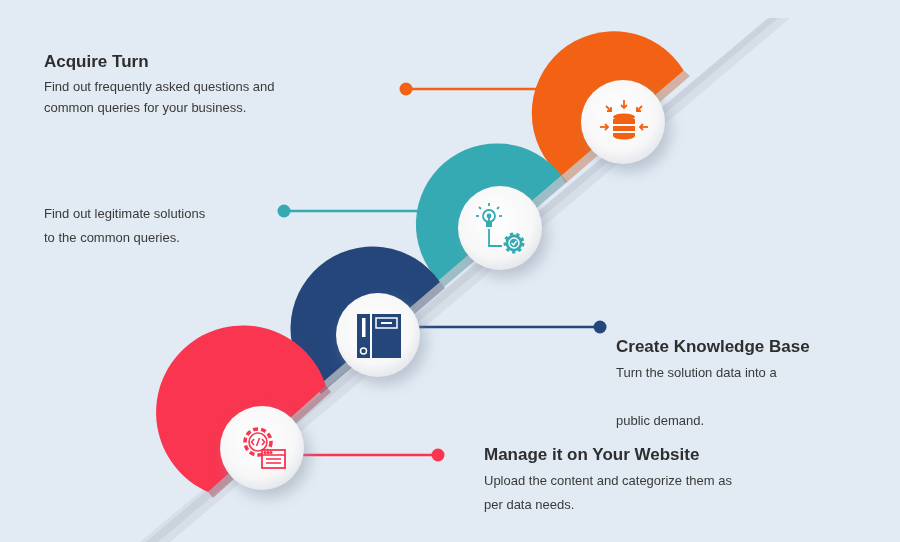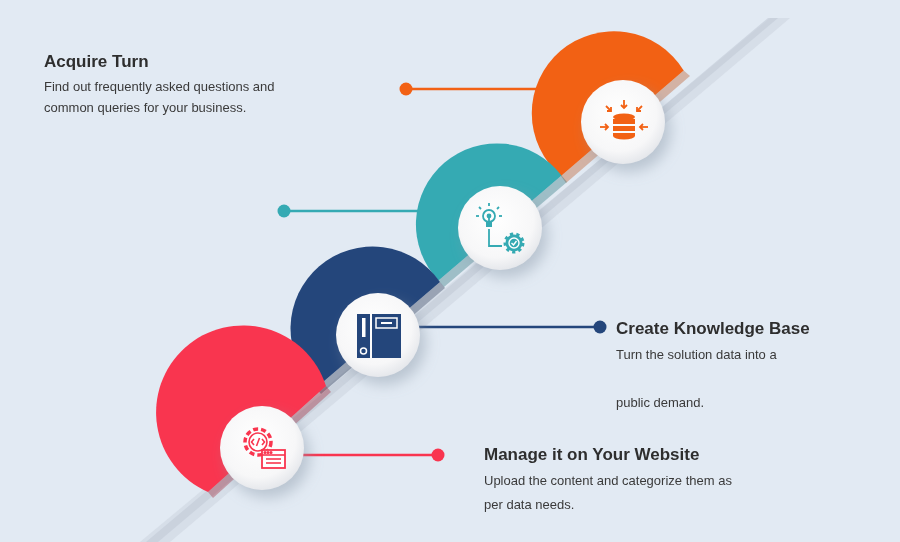--- a/index.html
+++ b/index.html
@@ -125,23 +125,27 @@
 
 <div class="step-text" style="left:44px;top:52px;">
   <p class="step-title">Acquire Turn</p>
   <p class="step-desc" style="line-height:21px;">
     <span>Find out frequently asked questions and</span><br>
     <span>common queries for your business.</span>
   </p>
 </div>
 
 <div class="step-text" style="left:44px;top:202px;">
+  <p class="step-desc">
+    <span>Find out legitimate solutions</span><br>
+    <span>to the common queries.</span>
+  </p>
 </div>
 
-<div class="step-text" style="left:616px;top:319px;">
+<div class="step-text" style="left:616px;top:337px;">
   <p class="step-title">Create Knowledge Base</p>
   <p class="step-desc">
     <span>Turn the solution data into a</span><br>
     <br>
     <span>public demand.</span>
   </p>
 </div>
 
 <div class="step-text" style="left:460px;top:445px;margin-left:24px;">
   <p class="step-title">Manage it on Your Website</p>

